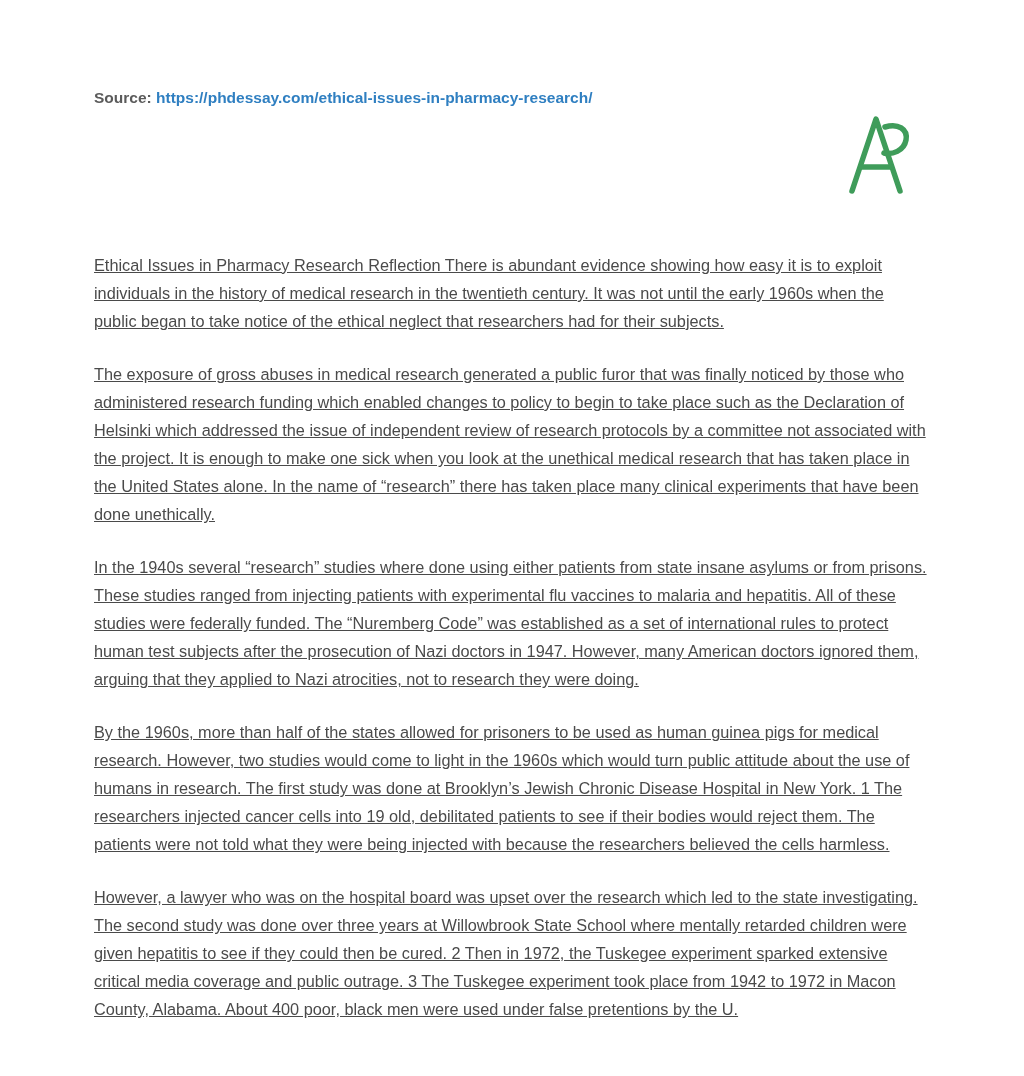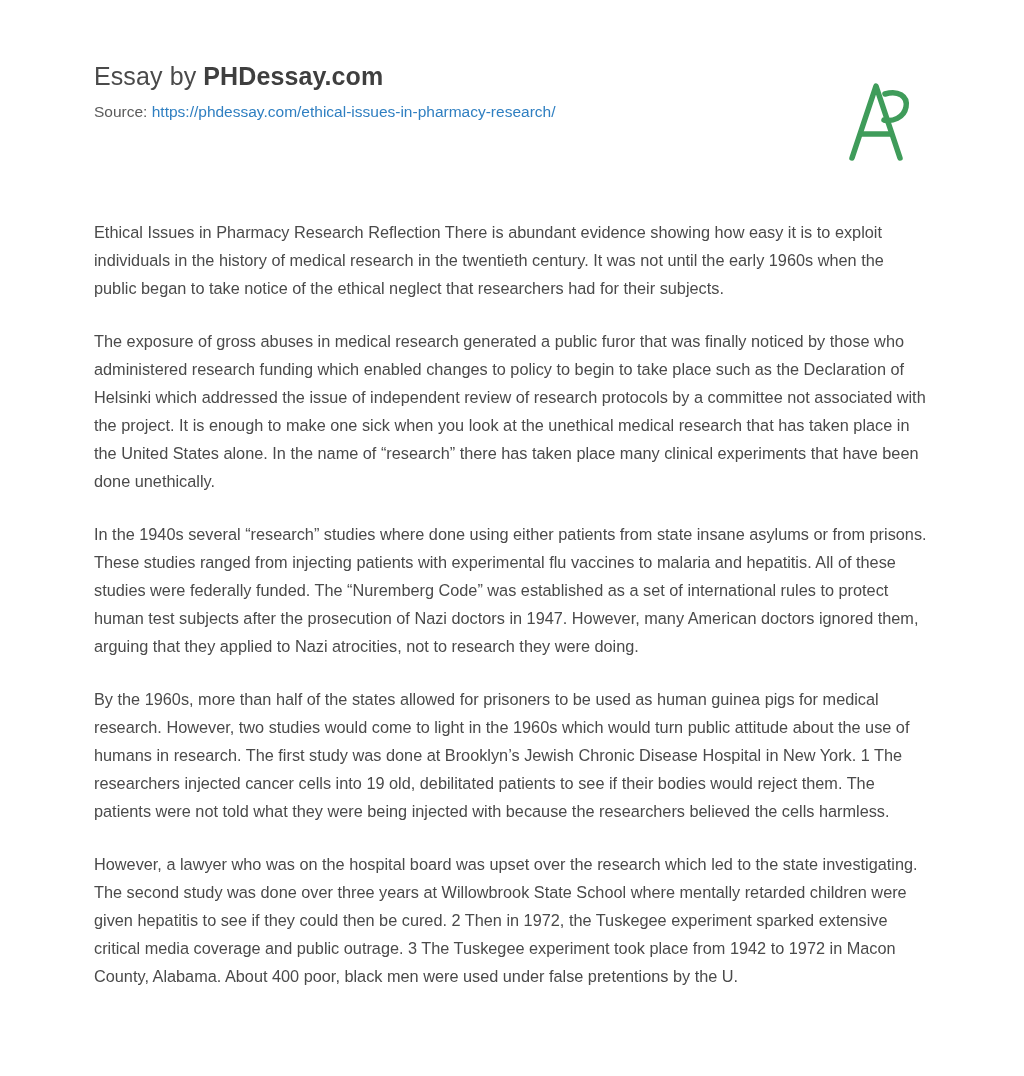--- a/index.html
+++ b/index.html
@@ -37,23 +37,24 @@
     font-weight: 400;
   }
   .brand .brand-by {
     font-weight: 400;
   }
   .brand .brand-site {
     font-weight: 700;
     color: #3f3f3f;
   }
   .source-line {
-    margin-top: 12px;
+    margin-top: 33px;
     font-size: 15.5px;
     color: #5b5b5b;
+    font-weight: bold;
   }
   .source-label {
     color: #5b5b5b;
   }
   .source-url {
     color: #2f7fc1;
     text-decoration: none;
     word-break: break-all;
   }
   .logo {
@@ -76,34 +77,32 @@
 
   .body-copy {
     margin-top: 42px;
   }
   .body-copy p {
     font-size: 16.3px;
     line-height: 1.72;
     color: #4a4a4a;
     margin: 16px 0 25px 0;
     text-align: left;
+    text-decoration: underline;
   }
   .body-copy p:last-child {
     margin-bottom: 0;
   }
 </style>
 </head>
 <body>
 
 <div class="page">
 
   <div class="header">
-    <div class="brand">
-      <span class="brand-essay">Essay</span><span class="brand-by"> by </span><span class="brand-site">PHDessay.com</span>
-    </div>
 
     <div class="source-line">
       <span class="source-label">Source: </span><a class="source-url" href="#">https://phdessay.com/ethical-issues-in-pharmacy-research/</a>
     </div>
 
     <div class="logo">
       <svg width="108" height="96" viewBox="0 0 108 96" xmlns="http://www.w3.org/2000/svg">
         <g fill="none" stroke="#3f9c5a" stroke-width="5.5" stroke-linecap="round" stroke-linejoin="round">
           <path d="M30 84 L54 12 L78 84"></path>
           <path d="M39 60 L69 60"></path>

